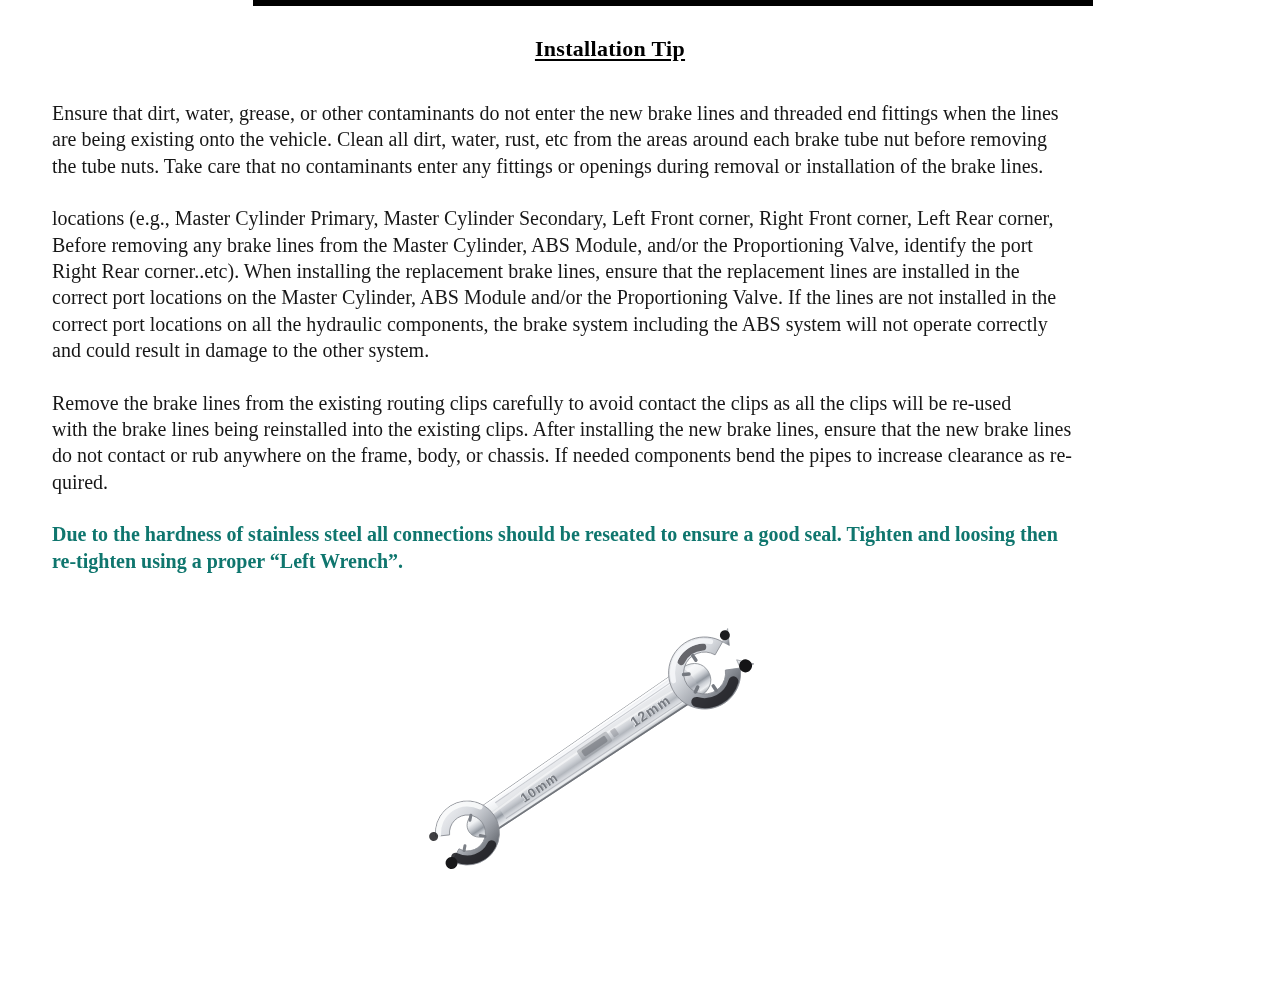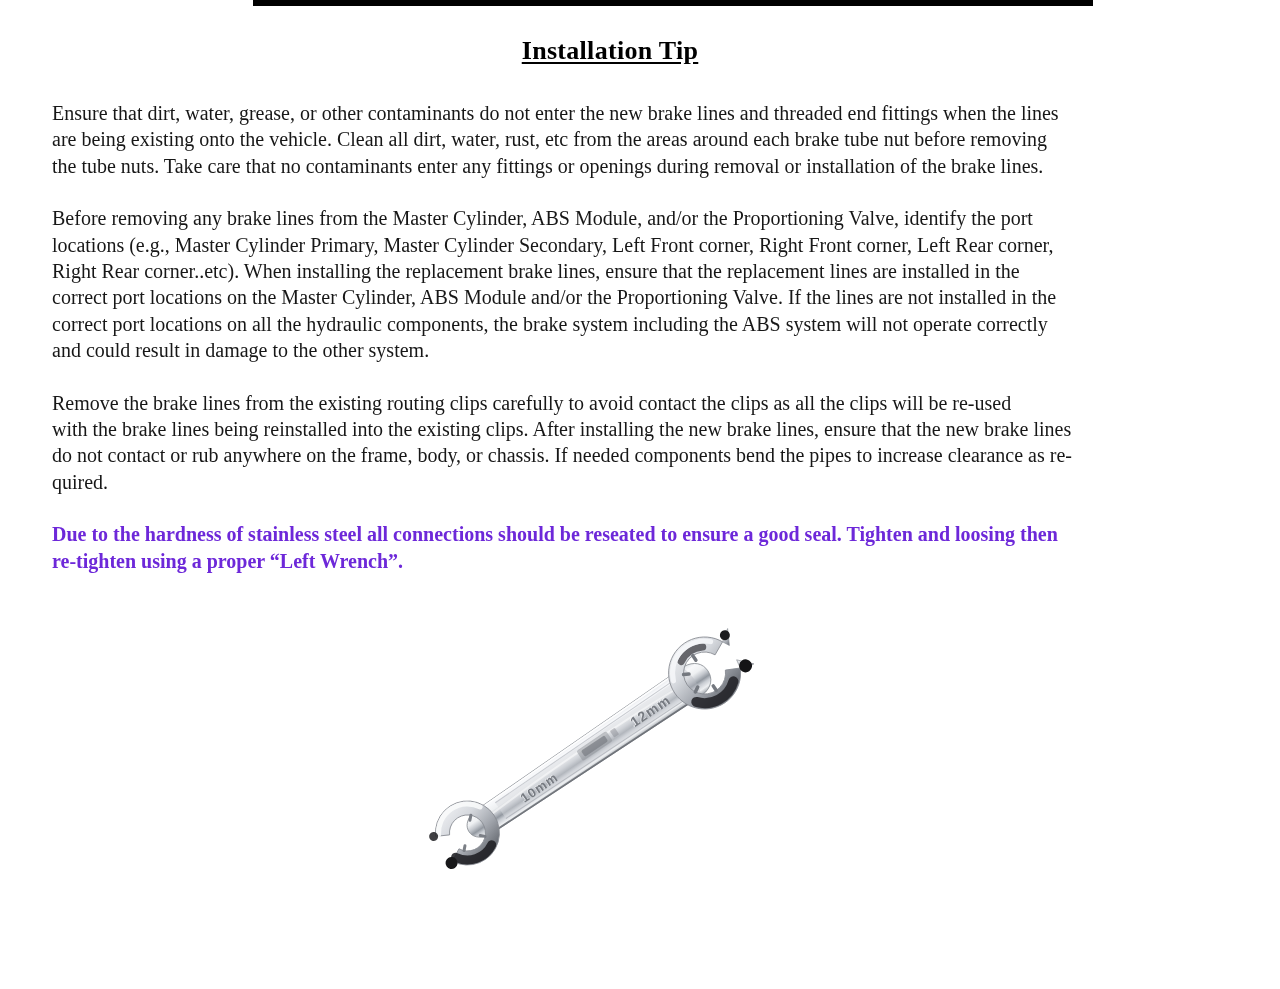--- a/index.html
+++ b/index.html
@@ -10,34 +10,34 @@
     overflow: hidden;
     font-family: "Liberation Serif", "DejaVu Serif", serif;
   }
   .top-bar {
     position: absolute; left: 253px; top: 0;
     width: 840px; height: 6px;
   }
   .doc-title {
     position: absolute; top: 36px; left: 64px; width: 1092px;
     text-align: center;
-    font-size: 26px; font-weight: bold;
+    font-size: 22px; font-weight: bold;
     text-decoration: underline;
     text-underline-offset: 3px;
     color: #000000;
     letter-spacing: 0.3px;
   }
   .doc-body {
     position: absolute; top: 100px; left: 52px; width: 1160px;
     color: #171717;
     font-size: 20px;
   }
   .para { margin: 0; }
   .para + .para { margin-top: 26px; }
-  .para.bold { font-weight: bold; color: #6d28d9; }
+  .para.bold { font-weight: bold; color: #0f766e; }
   .line { line-height: 26.4px; white-space: pre; }
   .wrench-figure {
     position: absolute; left: 363px; top: 643px;
     width: 460px; height: 220px;
     transform: rotate(-34deg);
     transform-origin: 223px 110px;
   }
   .stamp-text {
     font-family: "Liberation Sans", "DejaVu Sans", sans-serif;
     font-weight: bold;
@@ -51,22 +51,22 @@
 
 <div class="doc-title">Installation Tip</div>
 
 <div class="doc-body">
     <div class="para">
       <div class="line">Ensure that dirt, water, grease, or other contaminants do not enter the new brake lines and threaded end fittings when the lines</div>
       <div class="line">are being existing onto the vehicle. Clean all dirt, water, rust, etc from the areas around each brake tube nut before removing</div>
       <div class="line">the tube nuts. Take care that no contaminants enter any fittings or openings during removal or installation of the brake lines.</div>
     </div>
     <div class="para">
+      <div class="line">locations (e.g., Master Cylinder Primary, Master Cylinder Secondary, Left Front corner, Right Front corner, Left Rear corner,</div>
       <div class="line">Before removing any brake lines from the Master Cylinder, ABS Module, and/or the Proportioning Valve, identify the port</div>
-      <div class="line">locations (e.g., Master Cylinder Primary, Master Cylinder Secondary, Left Front corner, Right Front corner, Left Rear corner,</div>
       <div class="line">Right Rear corner..etc). When installing the replacement brake lines, ensure that the replacement lines are installed in the</div>
       <div class="line">correct port locations on the Master Cylinder, ABS Module and/or the Proportioning Valve. If the lines are not installed in the</div>
       <div class="line">correct port locations on all the hydraulic components, the brake system including the ABS system will not operate correctly</div>
       <div class="line">and could result in damage to the other system.</div>
     </div>
     <div class="para">
       <div class="line">Remove the brake lines from the existing routing clips carefully to avoid contact the clips as all the clips will be re-used</div>
       <div class="line">with the brake lines being reinstalled into the existing clips. After installing the new brake lines, ensure that the new brake lines</div>
       <div class="line">do not contact or rub anywhere on the frame, body, or chassis. If needed components bend the pipes to increase clearance as re-</div>
       <div class="line">quired.</div>

